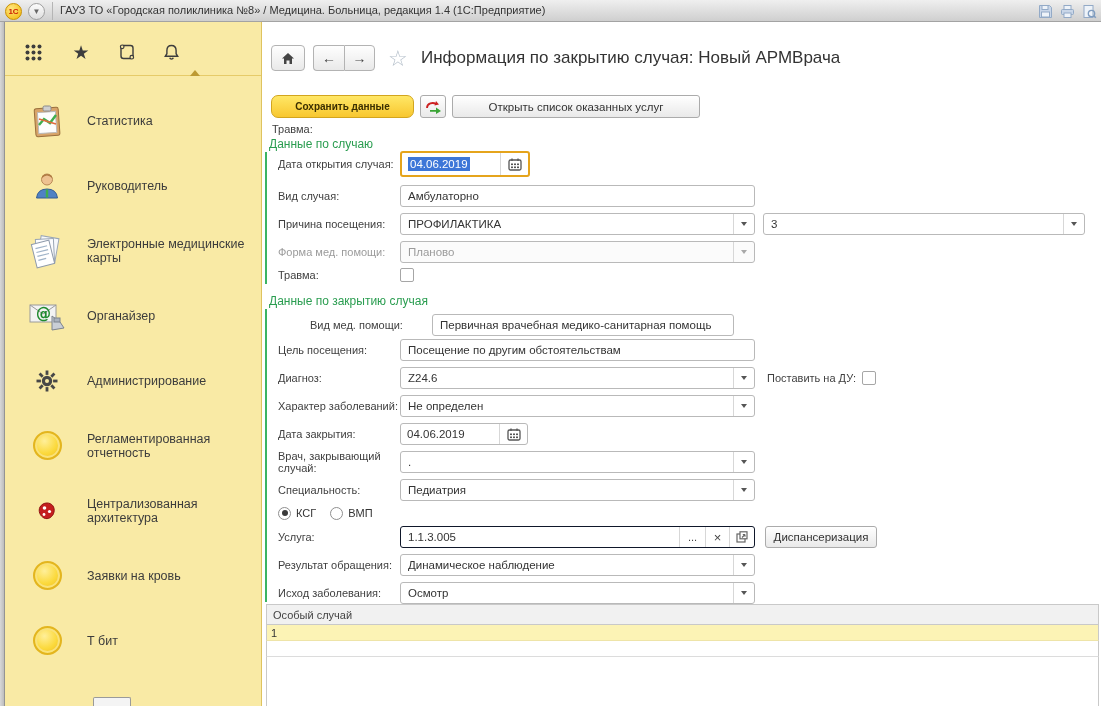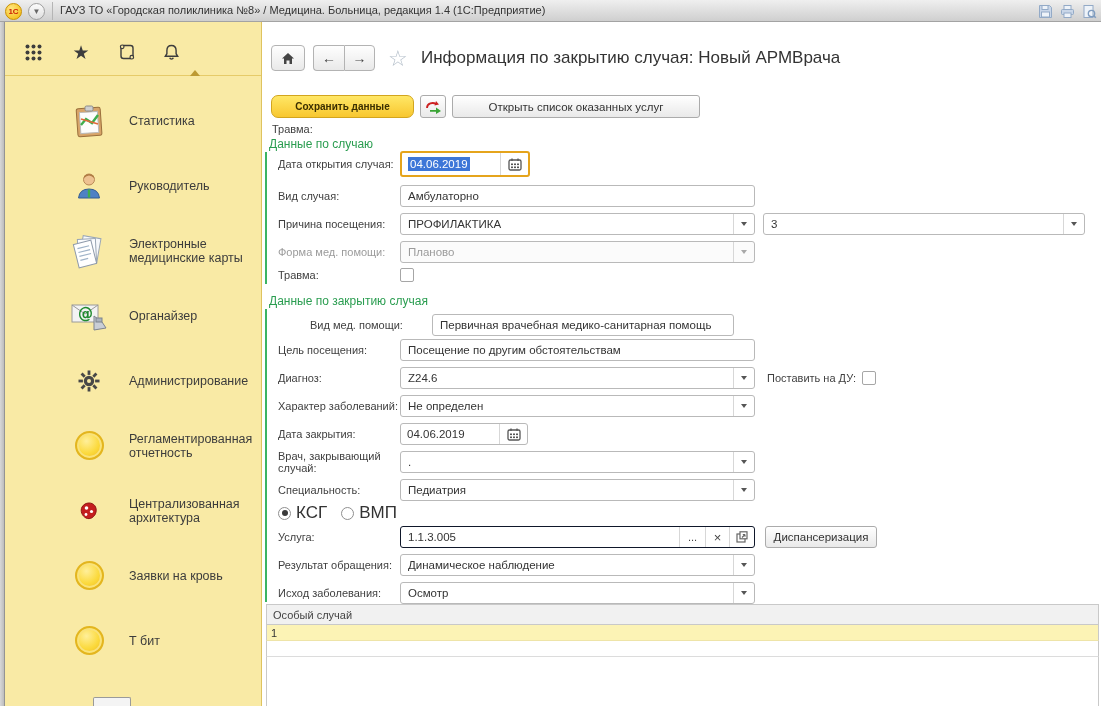--- a/index.html
+++ b/index.html
@@ -26,21 +26,21 @@
     background:linear-gradient(to right,#d8d8d8,#bdbdbd); border-right:1px solid #949494; }
   .sidebar { position:absolute; left:5px; top:22px; width:257px; height:684px;
     background:#f9eaa5; border-right:1px solid #dfc35f; }
   .side-toolbar { position:absolute; left:0; top:10px; width:100%; height:40px; display:flex; align-items:center; }
   .side-tool { width:24px; height:24px; display:flex; align-items:center; justify-content:center; color:#3d3d3d; }
   .side-tool.grid { margin-left:16px; } .side-tool.star { margin-left:24px; font-size:19px; }
   .side-tool.scroll { margin-left:22px; } .side-tool.bell { margin-left:20px; }
   .side-divider { position:absolute; left:0; top:53px; width:100%; border-bottom:1px solid #e6cb69; }
   .collapse-arrow { position:absolute; left:185px; top:48px; width:0; height:0;
     border-left:5px solid transparent; border-right:5px solid transparent; border-bottom:6px solid #bd9a33; }
-  .side-items { position:absolute; left:0; top:66px; width:100%;padding-left:42px; }
+  .side-items { position:absolute; left:0; top:66px; width:100%; }
   .side-item { height:65px; display:flex; align-items:center; cursor:default; }
   .side-icon { width:40px; height:40px; margin-left:22px; display:flex; align-items:center; justify-content:center; flex:none; }
   .side-label { margin-left:20px; font-size:12.5px; color:#3c3c3c; line-height:14px; max-width:165px; }
   .ycircle { width:29px; height:29px; border-radius:50%; background:radial-gradient(circle at 38% 32%, #ffef9a, #fbd93b 55%, #edb61e);
     border:2px solid #e3b51f; box-shadow:inset 0 0 0 2px #f9e27a; }
   .partial-icon { position:absolute; left:88px; bottom:-3px; width:38px; height:12px;
     background:#f4f4f4; border:1px solid #9a9a9a; border-bottom:none; border-radius:2px 2px 0 0; }
 
   
   .main { position:absolute; left:263px; top:22px; width:838px; height:684px; background:#fff; }
@@ -85,21 +85,21 @@
   .dategrp { height:22px; border:1px solid #b9b9b9; border-radius:3px; background:#fff; display:flex; align-items:stretch; }
   .dategrp .dtext { width:98px; font-size:11.5px; color:#333; display:flex; align-items:center; padding:0 6px; }
   .dategrp .calbtn { width:28px; border-left:1px solid #d7d7d7; display:flex; align-items:center; justify-content:center; flex:none; }
   .dategrp.focus { border:2px solid #e5a41c; height:26px; }
   .sel { background:#3d76d8; color:#fff; padding:1px 2px; }
 
   .chk { width:14px; height:14px; border:1px solid #a6a6a6; border-radius:2px; background:#fff; }
   .radio { width:13px; height:13px; border:1px solid #8f8f8f; border-radius:50%; background:#fff;
     display:flex; align-items:center; justify-content:center; margin-right:5px; }
   .radio.on::after { content:""; width:6px; height:6px; border-radius:50%; background:#3a3a3a; }
-  .radio-lbl { font-size:17px; color:#333; margin-right:14px; }
+  .radio-lbl { font-size:11px; color:#333; margin-right:14px; }
 
   .svcgrp { height:22px; border:1px solid #0f172a; border-radius:3px; background:#fff; display:flex; align-items:stretch; }
   .svcgrp .sval { width:278px; font-size:11.5px; color:#333; display:flex; align-items:center; padding:0 7px; }
   .svcgrp .sbtn { border-left:1px solid #d7d7d7; display:flex; align-items:center; justify-content:center;
     font-size:11px; color:#444; flex:none; }
 
   .sptable { position:absolute; left:3px; top:582px; width:833px; }
   .sptable .thead { height:21px; background:#f1f1f1; border:1px solid #c9c9c9;
     display:flex; align-items:center; padding:0 6px; font-size:11px; color:#444; }
   .sptable .trow-sel { height:16px; background:#fcf3b5; border-left:1px solid #c9c9c9; border-right:1px solid #c9c9c9;

